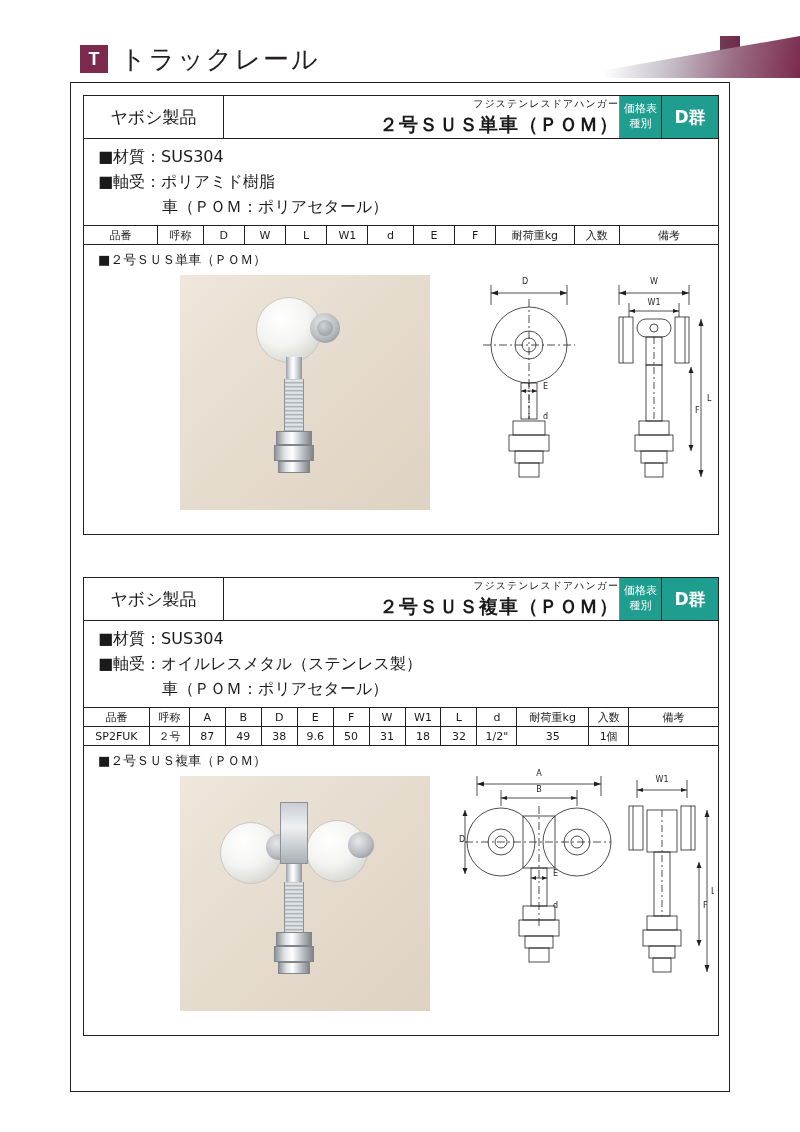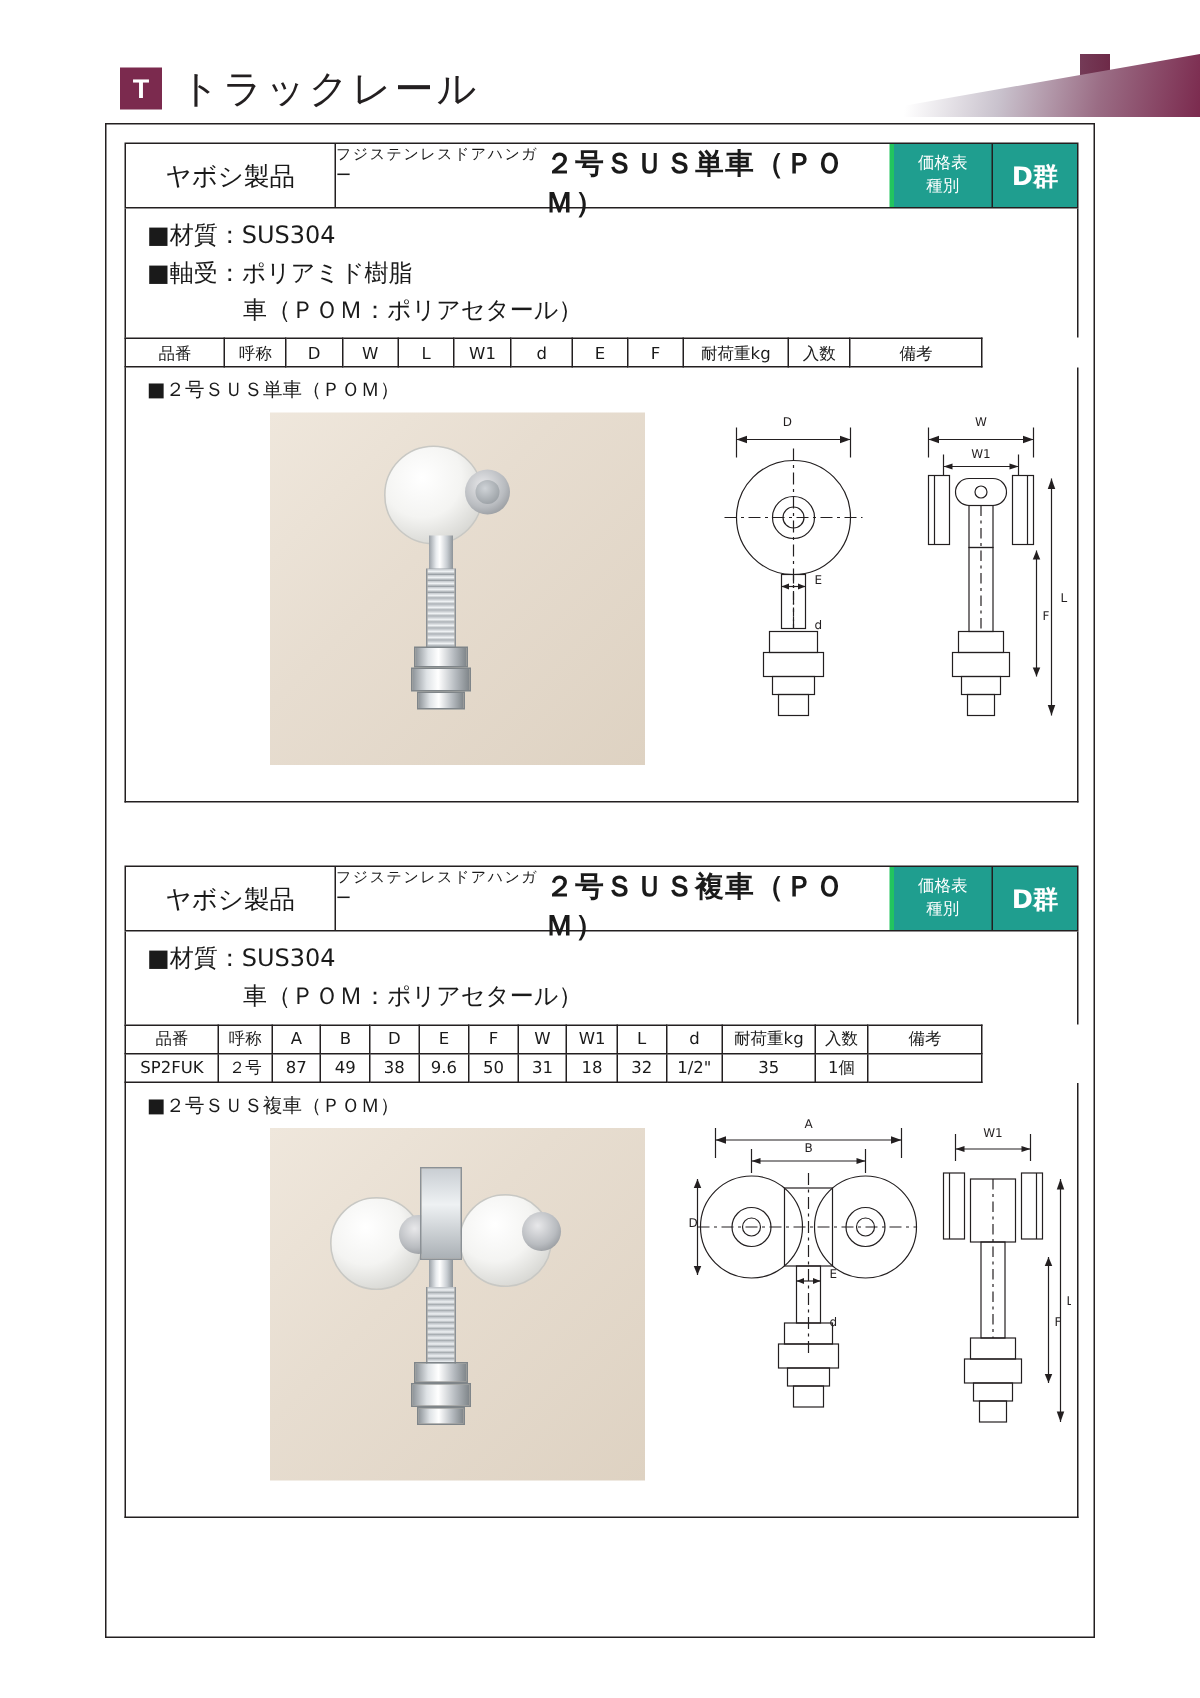--- a/index.html
+++ b/index.html
@@ -61,54 +61,54 @@
 
   .title-row {
     display:flex; height:44px; border:1px solid #231f20; background:#fff;
   }
   .title-brand {
     width:140px; display:flex; align-items:center; justify-content:center;
     font-size:17px; border-right:1px solid #231f20;
     font-family:"DejaVu Sans", sans-serif;
   }
   .title-main {
-    flex:1; display:flex; align-items:flex-start; justify-content:center;
-    border-right:3px solid #22c55e;
+    flex:1; display:flex; flex-direction:column; align-items:flex-end; justify-content:center;
+    border-right:1px solid #22c55e;
   }
   .title-sub {
     font-size:10px; letter-spacing:1px; margin-bottom:1px;
     font-family:"DejaVu Sans", sans-serif;
   }
   .title-name {
     font-size:19px; font-weight:bold; letter-spacing:1px;
     font-family:"DejaVu Sans", sans-serif;
   }
   .title-price {
-    width:66px; background:#1f9e8f; color:#fff;
+    width:42px; background:#1f9e8f; color:#fff;
     display:flex; flex-direction:column; align-items:center; justify-content:center;
     font-size:11px; line-height:1.35; border-right:1px solid #231f20;
     font-family:"DejaVu Sans", sans-serif;
   }
   .title-group {
     width:56px; background:#1f9e8f; color:#fff;
     display:flex; align-items:center; justify-content:center;
     font-size:17px; font-weight:bold;
     font-family:"DejaVu Sans", sans-serif;
   }
 
   .spec-list {
     border-left:1px solid #231f20; border-right:1px solid #231f20;
     padding:6px 0 6px 14px;
     font-size:16px; line-height:1.55;
     font-family:"DejaVu Sans", sans-serif;
   }
   .spec-list div { white-space:pre; }
 
   table.spec-table {
-    width:572px; border-collapse:collapse; font-size:11px;
+    width:636px; border-collapse:collapse; font-size:11px;
     font-family:"DejaVu Sans", sans-serif;
   }
   table.spec-table th, table.spec-table td {
     border:1px solid #231f20; text-align:center; height:19px; padding:0 2px;
     font-weight:normal;
   }
 
   .figure-area {
     border:1px solid #231f20; border-top:none; position:relative;
   }
@@ -316,20 +316,21 @@
       </div>
       <div class="title-price">
         <span>価格表</span>
         <span>種別</span>
       </div>
       <div class="title-group">D群</div>
     </div>
 
     <div class="spec-list">
       <div>■材質：SUS304</div>
+      <div>■軸受：オイルレスメタル（ステンレス製）</div>
       <div>　　　　車（ＰＯＭ：ポリアセタール）</div>
     </div>
 
     <table class="spec-table">
       <colgroup>
         <col style="width:66px">
           <col style="width:40px">
           <col style="width:36px">
           <col style="width:36px">
         <col style="width:36px">

